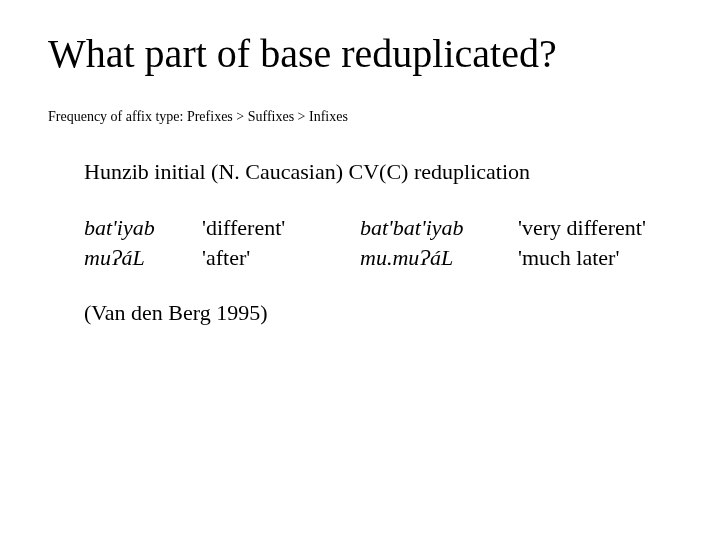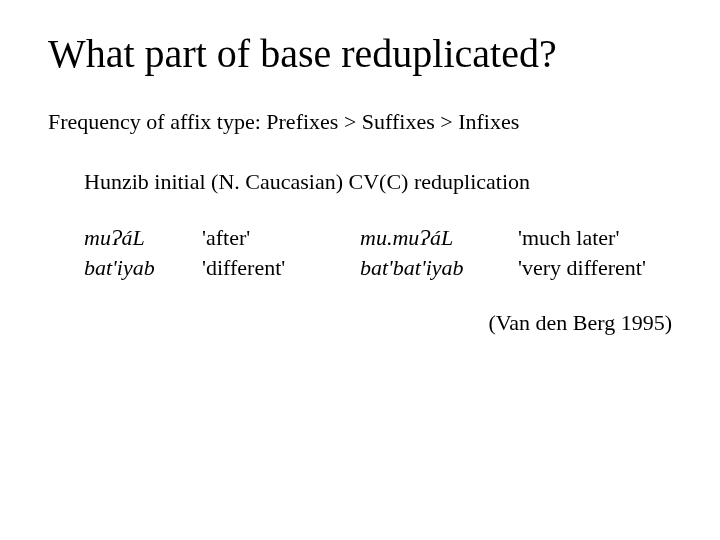--- a/index.html
+++ b/index.html
@@ -17,21 +17,21 @@
     height: 540px;
     padding: 30px 48px 0 48px;
   }
   .title {
     font-size: 40px;
     text-align: left;
     margin: 0 0 32px 0;
     font-weight: normal;
   }
   .freq {
-    font-size: 22px;
+    font-size: 14px;
     margin: 0 0 34px 0;
   }
   .block {
     padding-left: 36px;
     font-size: 22px;
   }
   .example-line {
     margin-bottom: 28px;
   }
   table.examples {
@@ -41,48 +41,48 @@
   }
   table.examples td {
     padding: 0;
     vertical-align: top;
     line-height: 1.35;
   }
   .col-base   { width: 118px; font-style: italic; }
   .col-gloss1 { width: 158px; }
   .col-redup  { width: 158px; font-style: italic; }
   .col-gloss2 { }
-  .cite { font-size: 22px; text-align: right; } 
+  .cite { font-size: 22px; } 
 </style>
 </head>
 <body>
 
 <div class="slide">
 
   <h1 class="title">What part of base reduplicated?</h1>
 
   <p class="freq">Frequency of affix type: Prefixes &gt; Suffixes &gt; Infixes</p>
 
   <div class="block">
 
     <p class="example-line">Hunzib initial (N. Caucasian) CV(C) reduplication</p>
 
     <table class="examples">
       <tbody>
           <tr>
+        <td class="col-base">bat'iyab</td>
+        <td class="col-gloss1">'different'</td>
+        <td class="col-redup">bat'bat'iyab</td>
+        <td class="col-gloss2">'very different'</td>
+      </tr>
+      <tr>
         <td class="col-base">muɁáL</td>
         <td class="col-gloss1">'after'</td>
         <td class="col-redup">mu.muɁáL</td>
         <td class="col-gloss2">'much later'</td>
-      </tr>
-      <tr>
-        <td class="col-base">bat'iyab</td>
-        <td class="col-gloss1">'different'</td>
-        <td class="col-redup">bat'bat'iyab</td>
-        <td class="col-gloss2">'very different'</td>
       </tr>
     </tbody>
       </table>
 
     <p class="cite">(Van den Berg 1995)</p>
 
   </div>
 </div>
 
 </body></html>

